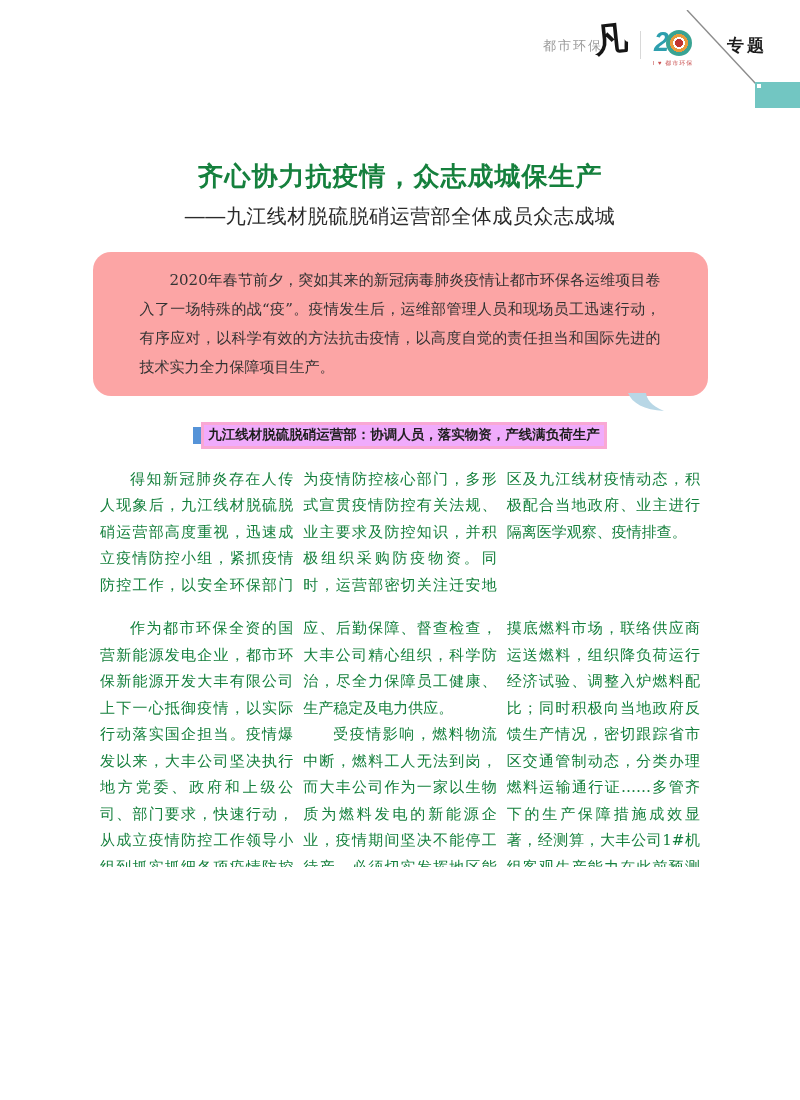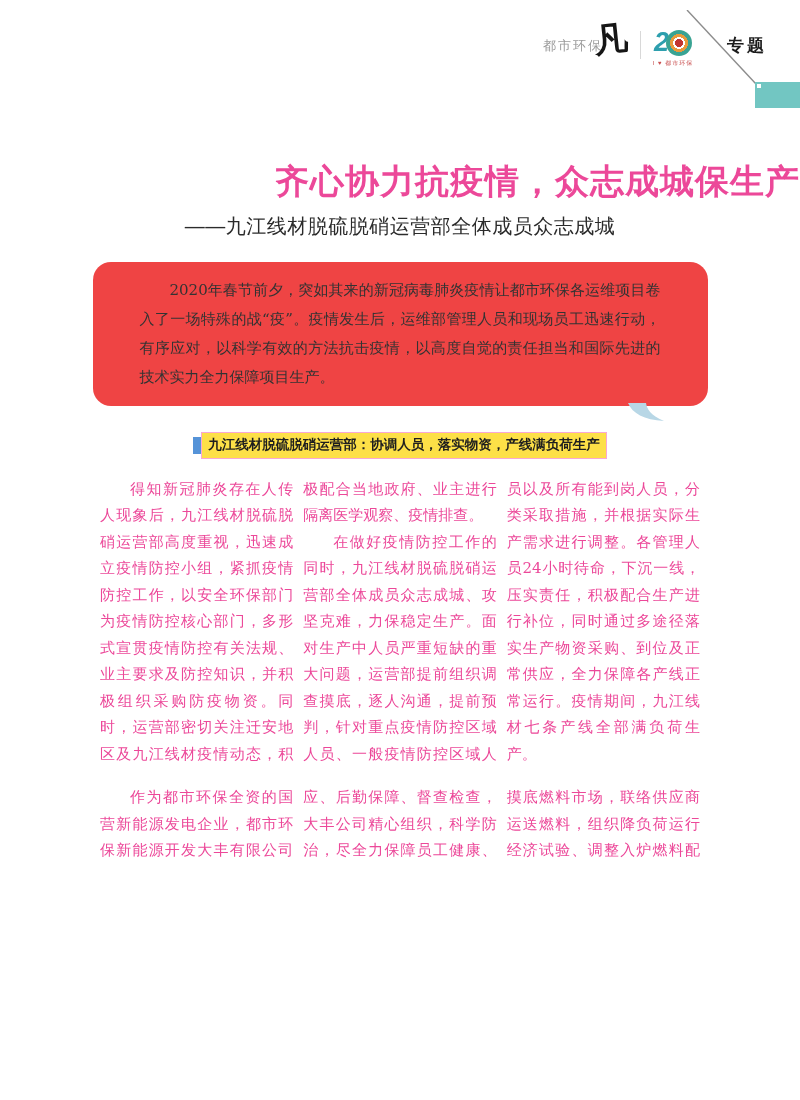--- a/index.html
+++ b/index.html
@@ -20,43 +20,43 @@
   .anniv-zero { width:26px; height:26px; border-radius:50%; margin-left:-3px;
     background:radial-gradient(circle at 50% 50%, #c23531 0 4px, #ffffff 4px 6px, #e89a3c 6px 9px, #39a393 9px 13px); }
   .anniv-slogan { display:block; margin-top:3px; font-size:6px; color:#c94f4f; white-space:nowrap; letter-spacing:1px; }
   .diag-line { position:absolute; left:680px; top:0; }
   .topic { position:absolute; left:727px; top:24px; font-size:17px; font-weight:bold; letter-spacing:3px; color:#1c1c1c; }
   .page-tab { position:absolute; left:755px; top:72px; width:43px; height:26px; background:#72c6c2;
     display:flex; align-items:center; justify-content:center; color:#ffffff; font-size:12px;padding-left:37px; }
   .tab-corner { position:absolute; left:2px; top:2px; width:4px; height:4px; background:#ffffff; }
 
   
-  .title { margin:150px 0 0; text-align:right; font-size:34px; font-weight:bold;
-           letter-spacing:1px; color:#ec4899; line-height:1.25; }
+  .title { margin:150px 0 0; text-align:center; font-size:26px; font-weight:bold;
+           letter-spacing:1px; color:#15803d; line-height:1.25; }
   .subtitle { margin-top:10px; text-align:center; font-size:20px; color:#2b2b2b; letter-spacing:0.5px; }
 
   
   .intro { position:relative; width:615px; margin:22px auto 0; box-sizing:border-box;
-           background:#ef4444; border-radius:18px; padding:14px 47px; }
+           background:#fca5a5; border-radius:18px; padding:14px 47px; }
   .intro p { margin:0; font-family:"DejaVu Serif", serif; font-size:15px; line-height:29px;
              color:#333333; text-indent:2em; text-align:justify; }
   .intro-tail { position:absolute; right:40px; bottom:-17px; }
 
   
   .sec-head { position:relative; width:414px; margin:26px auto 0; height:27px; }
   .sec-head.second { margin-top:22px; }
   .sec-square { position:absolute; left:0; top:5px; width:17px; height:17px; background:#5593d8; }
-  .sec-box { position:absolute; left:8px; right:0; top:0; bottom:0; border:1px solid #f9a8d4;
-             background:#fde047; display:flex; align-items:center; justify-content:center; }
+  .sec-box { position:absolute; left:8px; right:0; top:0; bottom:0; border:3px solid #f9a8d4;
+             background:#f0abfc; display:flex; align-items:center; justify-content:center; }
   .sec-box span { font-size:13.5px; font-weight:bold; color:#1e1e1e; letter-spacing:0; }
 
   
   .cols { width:600px; margin:17px auto 0; column-count:3; column-gap:10px;
           font-family:"DejaVu Serif", serif; font-size:15px; line-height:26.5px;
-          color:#ec4899; text-align:justify; }
+          color:#15803d; text-align:justify; }
   .cols p { margin:0; text-indent:2em; }
 </style>
 </head>
 <body>
 
 <div class="page">
 
   <span class="brand">都市环保</span>
   <span class="calli">凡</span>
   <span class="mast-divider"></span>
@@ -88,21 +88,20 @@
 
   <section>
     <div class="sec-head">
       <span class="sec-square"></span>
       <div class="sec-box">
         <span>九江线材脱硫脱硝运营部：协调人员，落实物资，产线满负荷生产</span>
       </div>
     </div>
     <div class="cols">
       <p>得知新冠肺炎存在人传人现象后，九江线材脱硫脱硝运营部高度重视，迅速成立疫情防控小组，紧抓疫情防控工作，以安全环保部门为疫情防控核心部门，多形式宣贯疫情防控有关法规、业主要求及防控知识，并积极组织采购防疫物资。同时，运营部密切关注迁安地区及九江线材疫情动态，积极配合当地政府、业主进行隔离医学观察、疫情排查。</p>
-      <p>在做好疫情防控工作的同时，九江线材脱硫脱硝运营部全体成员众志成城、攻坚克难，力保稳定生产。面对生产中人员严重短缺的重大问题，运营部提前组织调查摸底，逐人沟通，提前预判，针对重点疫情防控区域人员、一般疫情防控区域人员以及所有能到岗人员，分类采取措施，并根据实际生产需求进行调整。各管理人员24小时待命，下沉一线，压实责任，积极配合生产进行补位，同时通过多途径落实生产物资采购、到位及正常供应，全力保障各产线正常运行。疫情期间，九江线材七条产线全部满负荷生产。</p>
     </div>
   </section>
 
   <section>
     <div class="cols">
       <p>作为都市环保全资的国营新能源发电企业，都市环保新能源开发大丰有限公司上下一心抵御疫情，以实际行动落实国企担当。疫情爆发以来，大丰公司坚决执行地方党委、政府和上级公司、部门要求，快速行动，从成立疫情防控工作领导小组到抓实抓细各项疫情防控工作，从正面宣传、员工动向摸排、进厂前（在厂）测温登记、车间消杀到物资供应、后勤保障、督查检查，大丰公司精心组织，科学防治，尽全力保障员工健康、生产稳定及电力供应。</p>
       <p>受疫情影响，燃料物流中断，燃料工人无法到岗，而大丰公司作为一家以生物质为燃料发电的新能源企业，疫情期间坚决不能停工待产，必须切实发挥地区能源保障积极作用。在此目标的支撑下，大丰公司认真研究分析生产保障工作，多次摸底燃料市场，联络供应商运送燃料，组织降负荷运行经济试验、调整入炉燃料配比；同时积极向当地政府反馈生产情况，密切跟踪省市区交通管制动态，分类办理燃料运输通行证……多管齐下的生产保障措施成效显著，经测算，大丰公司1#机组客观生产能力在此前预测基础上延长了12天。</p>
     </div>
   </section>
 

